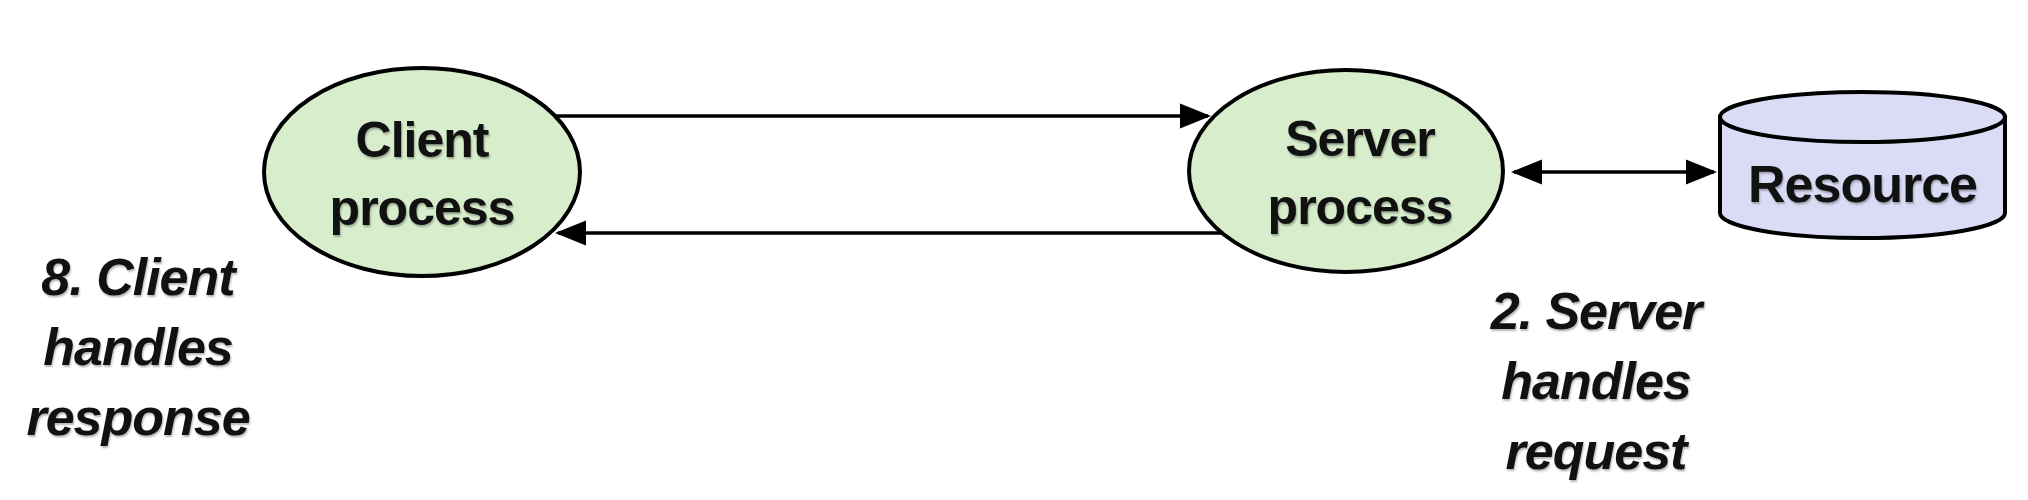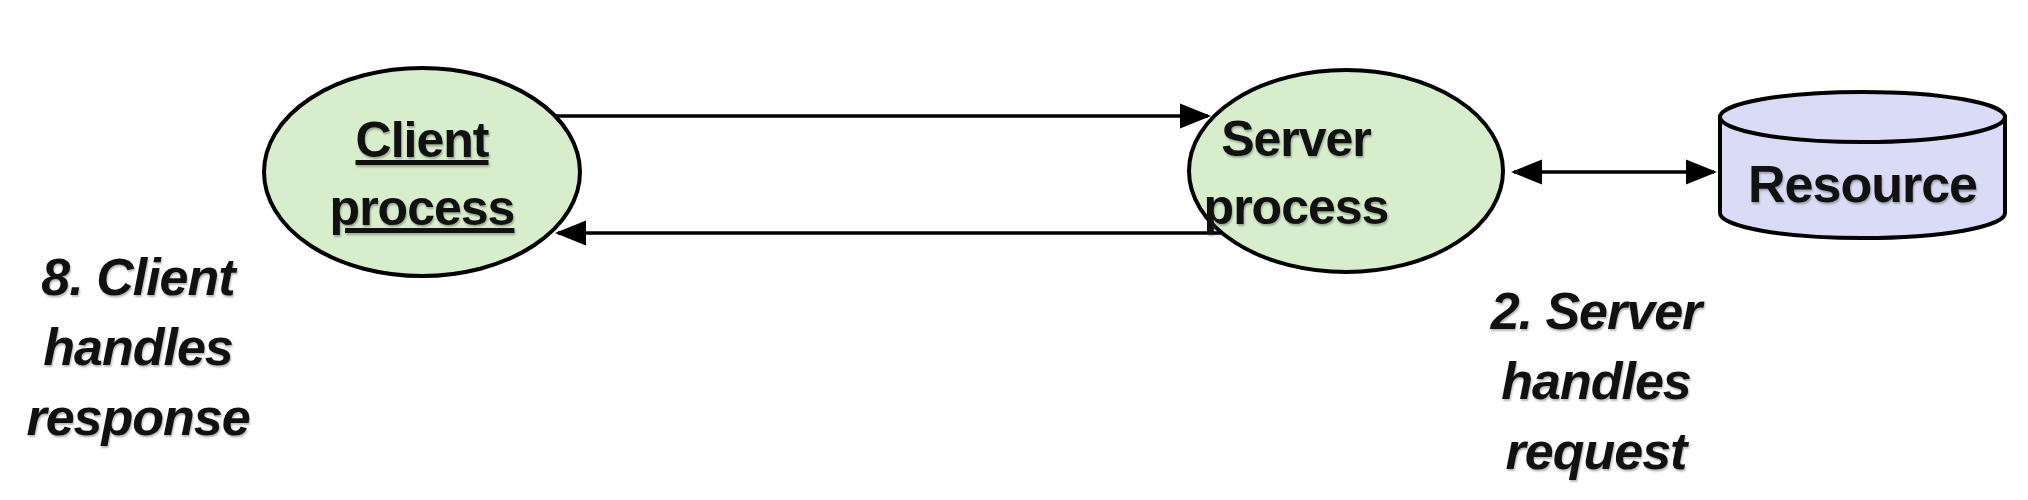--- a/index.html
+++ b/index.html
@@ -46,22 +46,22 @@
     font-size: 52px;
     font-style: italic;
     letter-spacing: -1px;
   }
   .annotation.one-line {
     line-height: 62px;
   }
   .annotation.multi-line {
     line-height: 70px;
   }
-  .client-label  { left: 262px;  top: 106px; width: 320px; text-decoration: underline; }
-  .server-label  { left: 1136px; top: 105px; width: 320px; }
+  .client-label  { left: 262px;  top: 106px; width: 320px; }
+  .server-label  { left: 1200px; top: 105px; width: 320px; }
   .resource-label{ left: 1712px; top: 156px; width: 301px; font-size: 52px; line-height: 56px; }
   .ann-step1 { left: 496px;  top: 34px;  width: 800px; }
   .ann-step3 { left: 513px;  top: 252px; width: 800px; }
   .ann-step4 { left: 2px;    top: 242px; width: 272px; }
   .ann-step2 { left: 1458px; top: 244px; width: 276px; margin-top: 32px; }
 </style>
 </head>
 <body>
 
 <div class="canvas">

